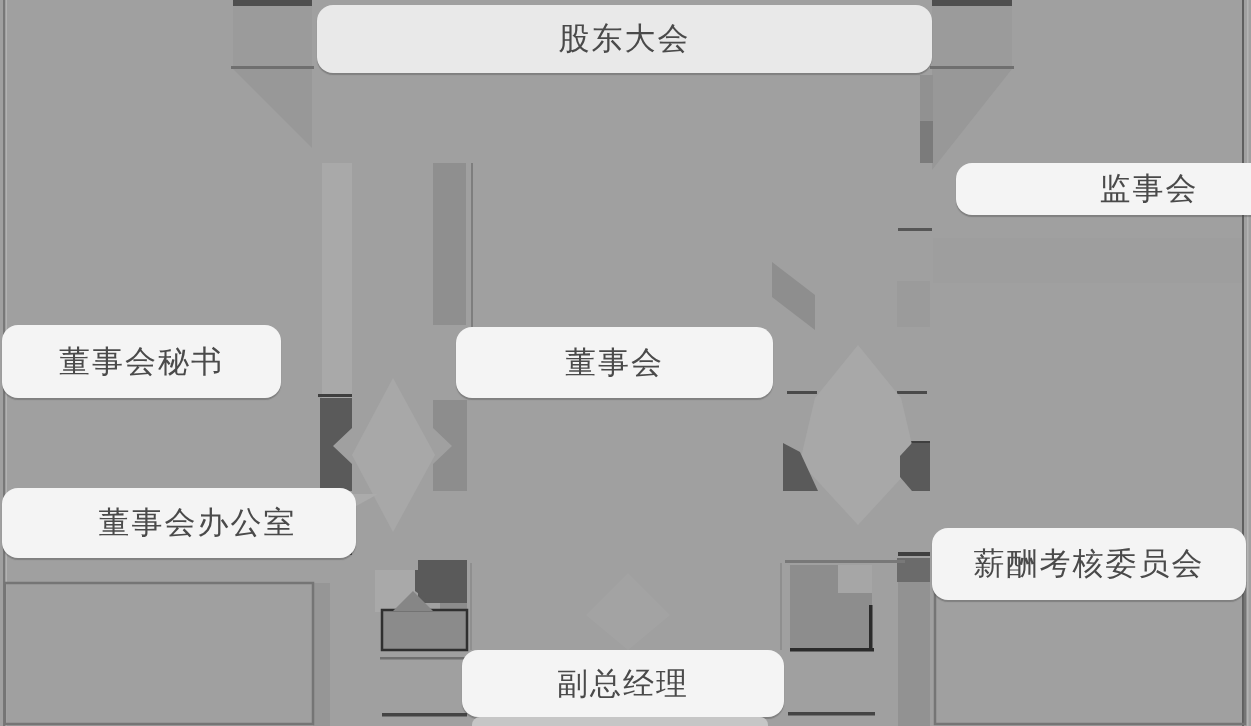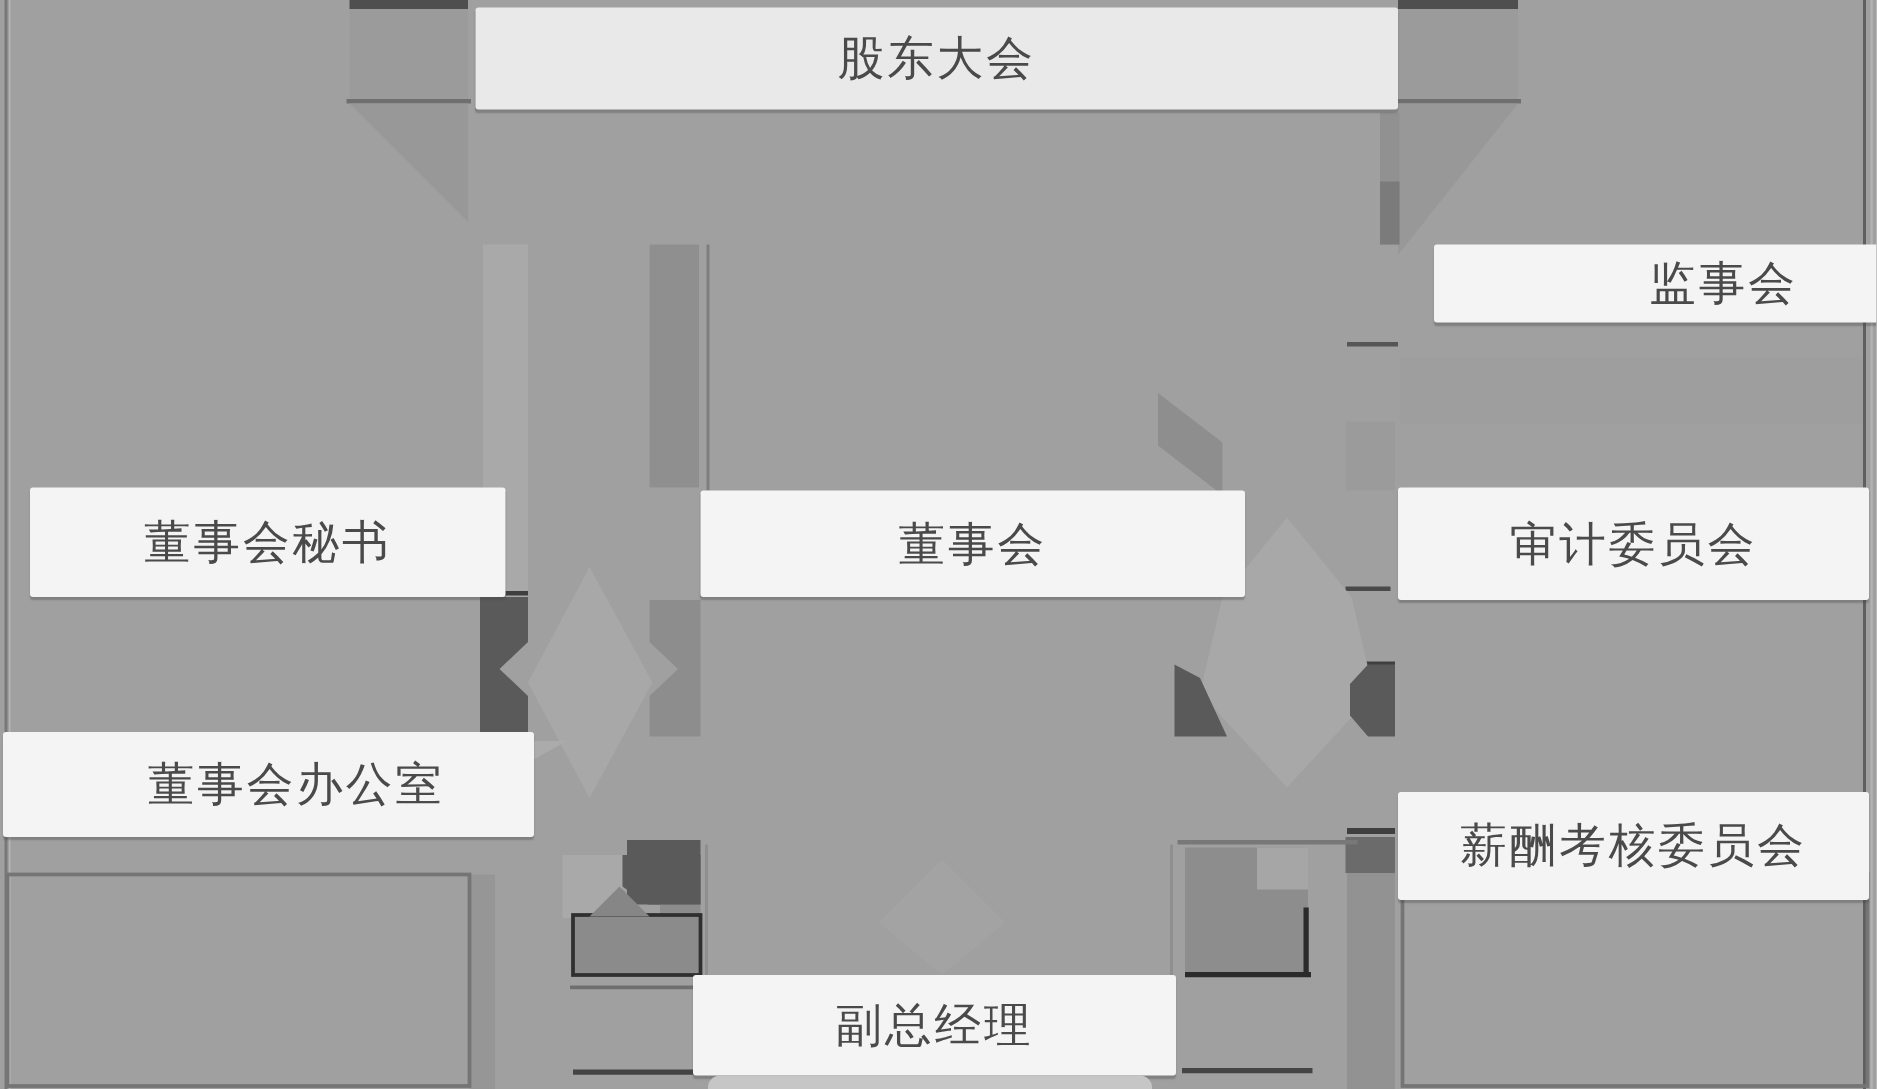--- a/index.html
+++ b/index.html
@@ -8,32 +8,32 @@
     width:1251px;height:726px;
     background:var(--background,#a0a0a0);
     overflow:hidden;
     font-family:"Liberation Sans", sans-serif;
   }
   .artifacts{position:absolute;left:0;top:0;width:1251px;height:726px;display:block;}
   .node{
     position:absolute;
     display:flex;align-items:center;justify-content:center;
     background:var(--node_fill,#f4f4f4);
-    border-radius:2px;
+    border-radius:16px;
     font-size:31px;
     font-weight:400;
     letter-spacing:2px;
     color:var(--node_text,#4a4a4a);
     box-shadow:0 2px 1px rgba(70,70,70,0.35);
     white-space:nowrap;
   }
   .n-shareholders{left:317px;top:5px;width:615px;height:68px;background:var(--node_fill_top,#e9e9e9);}
   .n-supervisory{left:956px;top:163px;width:314px;height:52px;padding-left:36px;}
-  .n-secretary{left:20px;top:325px;width:317px;height:73px;}
-  .n-board{left:467px;top:327px;width:363px;height:71px;}
+  .n-secretary{left:2px;top:325px;width:279px;height:73px;}
+  .n-board{left:456px;top:327px;width:317px;height:71px;}
   .n-audit{left:932px;top:325px;width:314px;height:75px;}
   .n-office{left:2px;top:488px;width:317px;height:70px;padding-left:37px;}
   .n-gm{left:467px;top:488px;width:317px;height:72px;}
   .n-remuneration{left:932px;top:488px;width:314px;height:72px;margin-top:40px;}
   .n-deputy{left:462px;top:650px;width:322px;height:67px;}
   .n-partial{
     position:absolute;left:472px;top:717px;width:296px;height:9px;
     background:#c6c6c6;border-radius:8px 8px 0 0;
   }
 </style>
@@ -120,21 +120,20 @@
   </svg>
 
   <div class="node n-shareholders">股东大会</div>
 
   <div class="node n-supervisory">监事会</div>
 
   <div class="node n-secretary">董事会秘书</div>
 
   <div class="node n-board">董事会</div>
 
-  <div class="node n-audit">审计委员会</div>
 
   <div class="node n-office">董事会办公室</div>
 
 
   <div class="node n-remuneration">薪酬考核委员会</div>
 
   <div class="node n-deputy">副总经理</div>
 
   <div class="n-partial"></div>
 </div>

